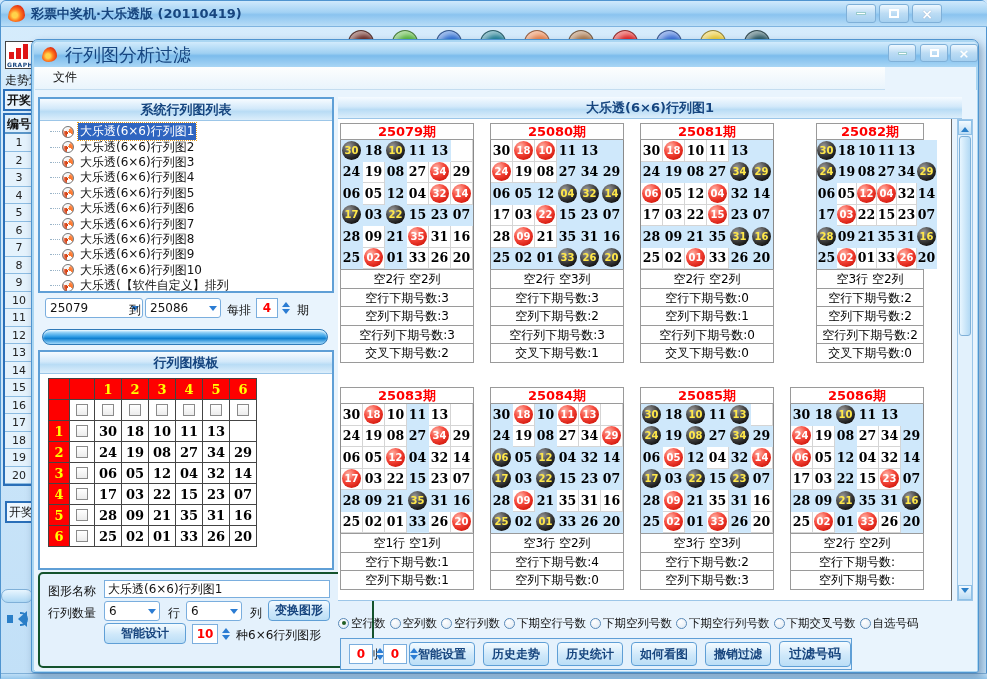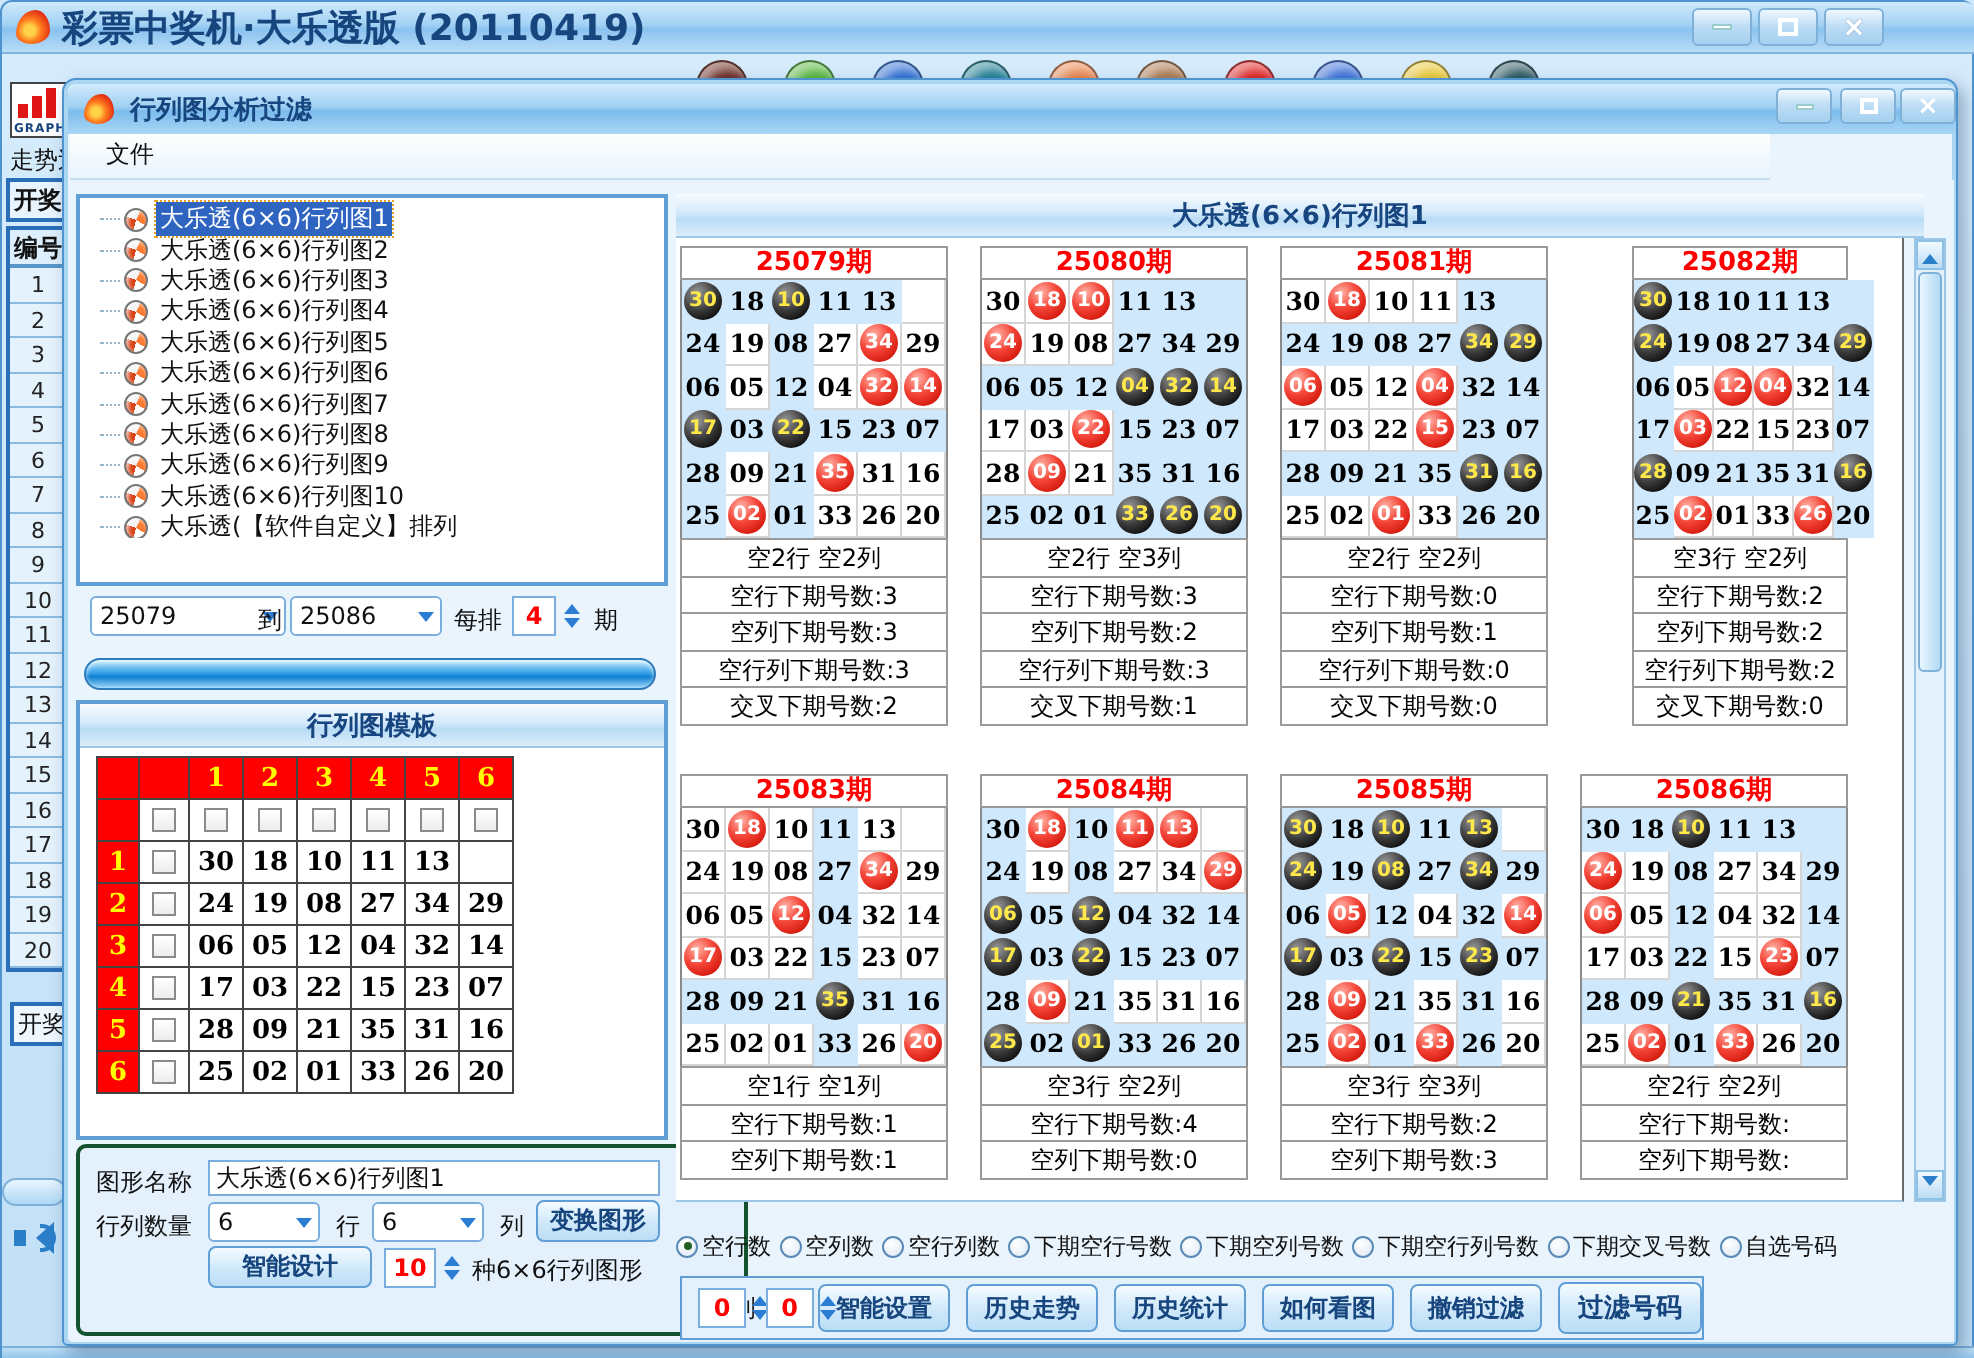--- a/index.html
+++ b/index.html
@@ -5,21 +5,21 @@
   * { margin:0; padding:0; box-sizing:border-box; }
   html,body { width:987px; height:679px; }
   body { position:relative; overflow:hidden; font-family:"DejaVu Sans",sans-serif; background:#cfe7fb; }
 
   
   .main-window { position:absolute; inset:0; border:1px solid #4f94cf; border-radius:6px 6px 0 0;
     background:linear-gradient(180deg,#d6ecfc,#c2e0f7); }
   .main-titlebar { position:absolute; left:0; top:0; width:987px; height:26px;
     background:linear-gradient(180deg,#cfe9fc,#a3d2f4 45%,#8ac3ef 55%,#b8ddf7);
     border-bottom:1px solid #7fb4e0; border-radius:6px 6px 0 0; display:flex; align-items:center; }
-  .main-title-text { color:#17457e; font-size:18px; font-weight:bold; margin-left:30px; }
+  .main-title-text { color:#17457e; font-size:13px; font-weight:bold; margin-left:30px; }
   .flame-icon { position:absolute; left:7px; top:4px; width:17px; height:17px;
     background:radial-gradient(circle at 40% 60%, #ffd24a 0 18%, #ff7a1e 40%, #e02a12 75%, #9a1408);
     border-radius:58% 42% 55% 45% / 70% 60% 40% 30%; }
   .win-btn { position:absolute; top:3px; height:19px; border:1px solid #7fb0d8; border-radius:3px;
     background:linear-gradient(180deg,#eef8ff,#bcdcf4 50%,#a5d0f0); display:flex; align-items:center; justify-content:center; }
   .win-btn .bar { width:10px; height:3px; background:#fff; border:1px solid #9cc; }
   .win-btn .box { width:10px; height:9px; border:2px solid #fff; }
   .win-btn .cross { color:#fff; font-weight:bold; font-size:14px; line-height:1; text-shadow:0 0 1px #89b; }
 
   .toolbar-icons { position:absolute; left:347px; top:29px; height:26px; display:flex; gap:18px; z-index:1; }
@@ -51,21 +51,21 @@
 
   
   .dialog { position:absolute; left:30px; top:38px; width:948px; height:634px; z-index:10;
     background:#e9f4fd; border:1px solid #4f94cf; border-radius:7px 7px 3px 3px;
     box-shadow: inset 0 0 0 2px #aad6f2, 3px 4px 9px rgba(0,40,90,.35); }
   .dlg-titlebar { position:absolute; left:2px; top:2px; width:944px; height:25px; border-radius:5px 5px 0 0;
     background:linear-gradient(180deg,#d2ebfc,#9fd0f2 45%,#7cbcec 55%,#a9d6f5); display:flex; align-items:center; }
   .dlg-flame { width:15px; height:15px; margin-left:8px;
     background:radial-gradient(circle at 40% 60%, #ffd24a 0 18%, #ff7a1e 40%, #e02a12 75%, #9a1408);
     border-radius:58% 42% 55% 45% / 70% 60% 40% 30%; }
-  .dlg-title-text { color:#16457f; font-size:13px; font-weight:bold; margin-left:8px; }
+  .dlg-title-text { color:#16457f; font-size:18px; font-weight:normal; margin-left:8px; }
   .dlg-btn { position:absolute; top:4px; height:18px; width:28px; border:1px solid #7fb0d8; border-radius:3px;
     background:linear-gradient(180deg,#f0f9ff,#bcdcf4 50%,#a5d0f0); display:flex; align-items:center; justify-content:center; }
   .menubar { position:absolute; left:3px; top:27px; width:850px; height:23px; background:linear-gradient(180deg,#fdfefe,#e9f4fc);
     border-bottom:1px solid #c4ddf0; display:flex; align-items:flex-start; }
   .menu-item { font-size:12px; color:#111; padding:2px 10px; margin-left:8px; }
   .client { position:absolute; left:3px; top:50px; width:942px; height:581px; background:#e9f4fd; }
 
   
   .hdr-bar { background:linear-gradient(180deg,#f6fbff,#d3e9fa 45%,#b9dcf5 60%,#dceefb);
     border-bottom:1px solid #9cc6e8; color:#16457f; font-weight:bold; font-size:13px;
@@ -255,20 +255,21 @@
         <span class="cross" style="color:#fff;font-weight:bold;font-size:13px;">×</span>
       </div>
 
     <div class="menubar">
       <span class="menu-item">文件</span>
     </div>
 
     <div class="client">
 
       <div class="tree-box">
+        <div class="hdr-bar">系统行列图列表</div>
         <div class="tree-list">
             <div class="tree-item sel">
               <span class="tree-dash"></span>
               <span class="ball-icon"></span>
               <span class="tree-label">大乐透(6×6)行列图1</span>
             </div>
             <div class="tree-item">
               <span class="tree-dash"></span>
               <span class="ball-icon"></span>
               <span class="tree-label">大乐透(6×6)行列图2</span>

